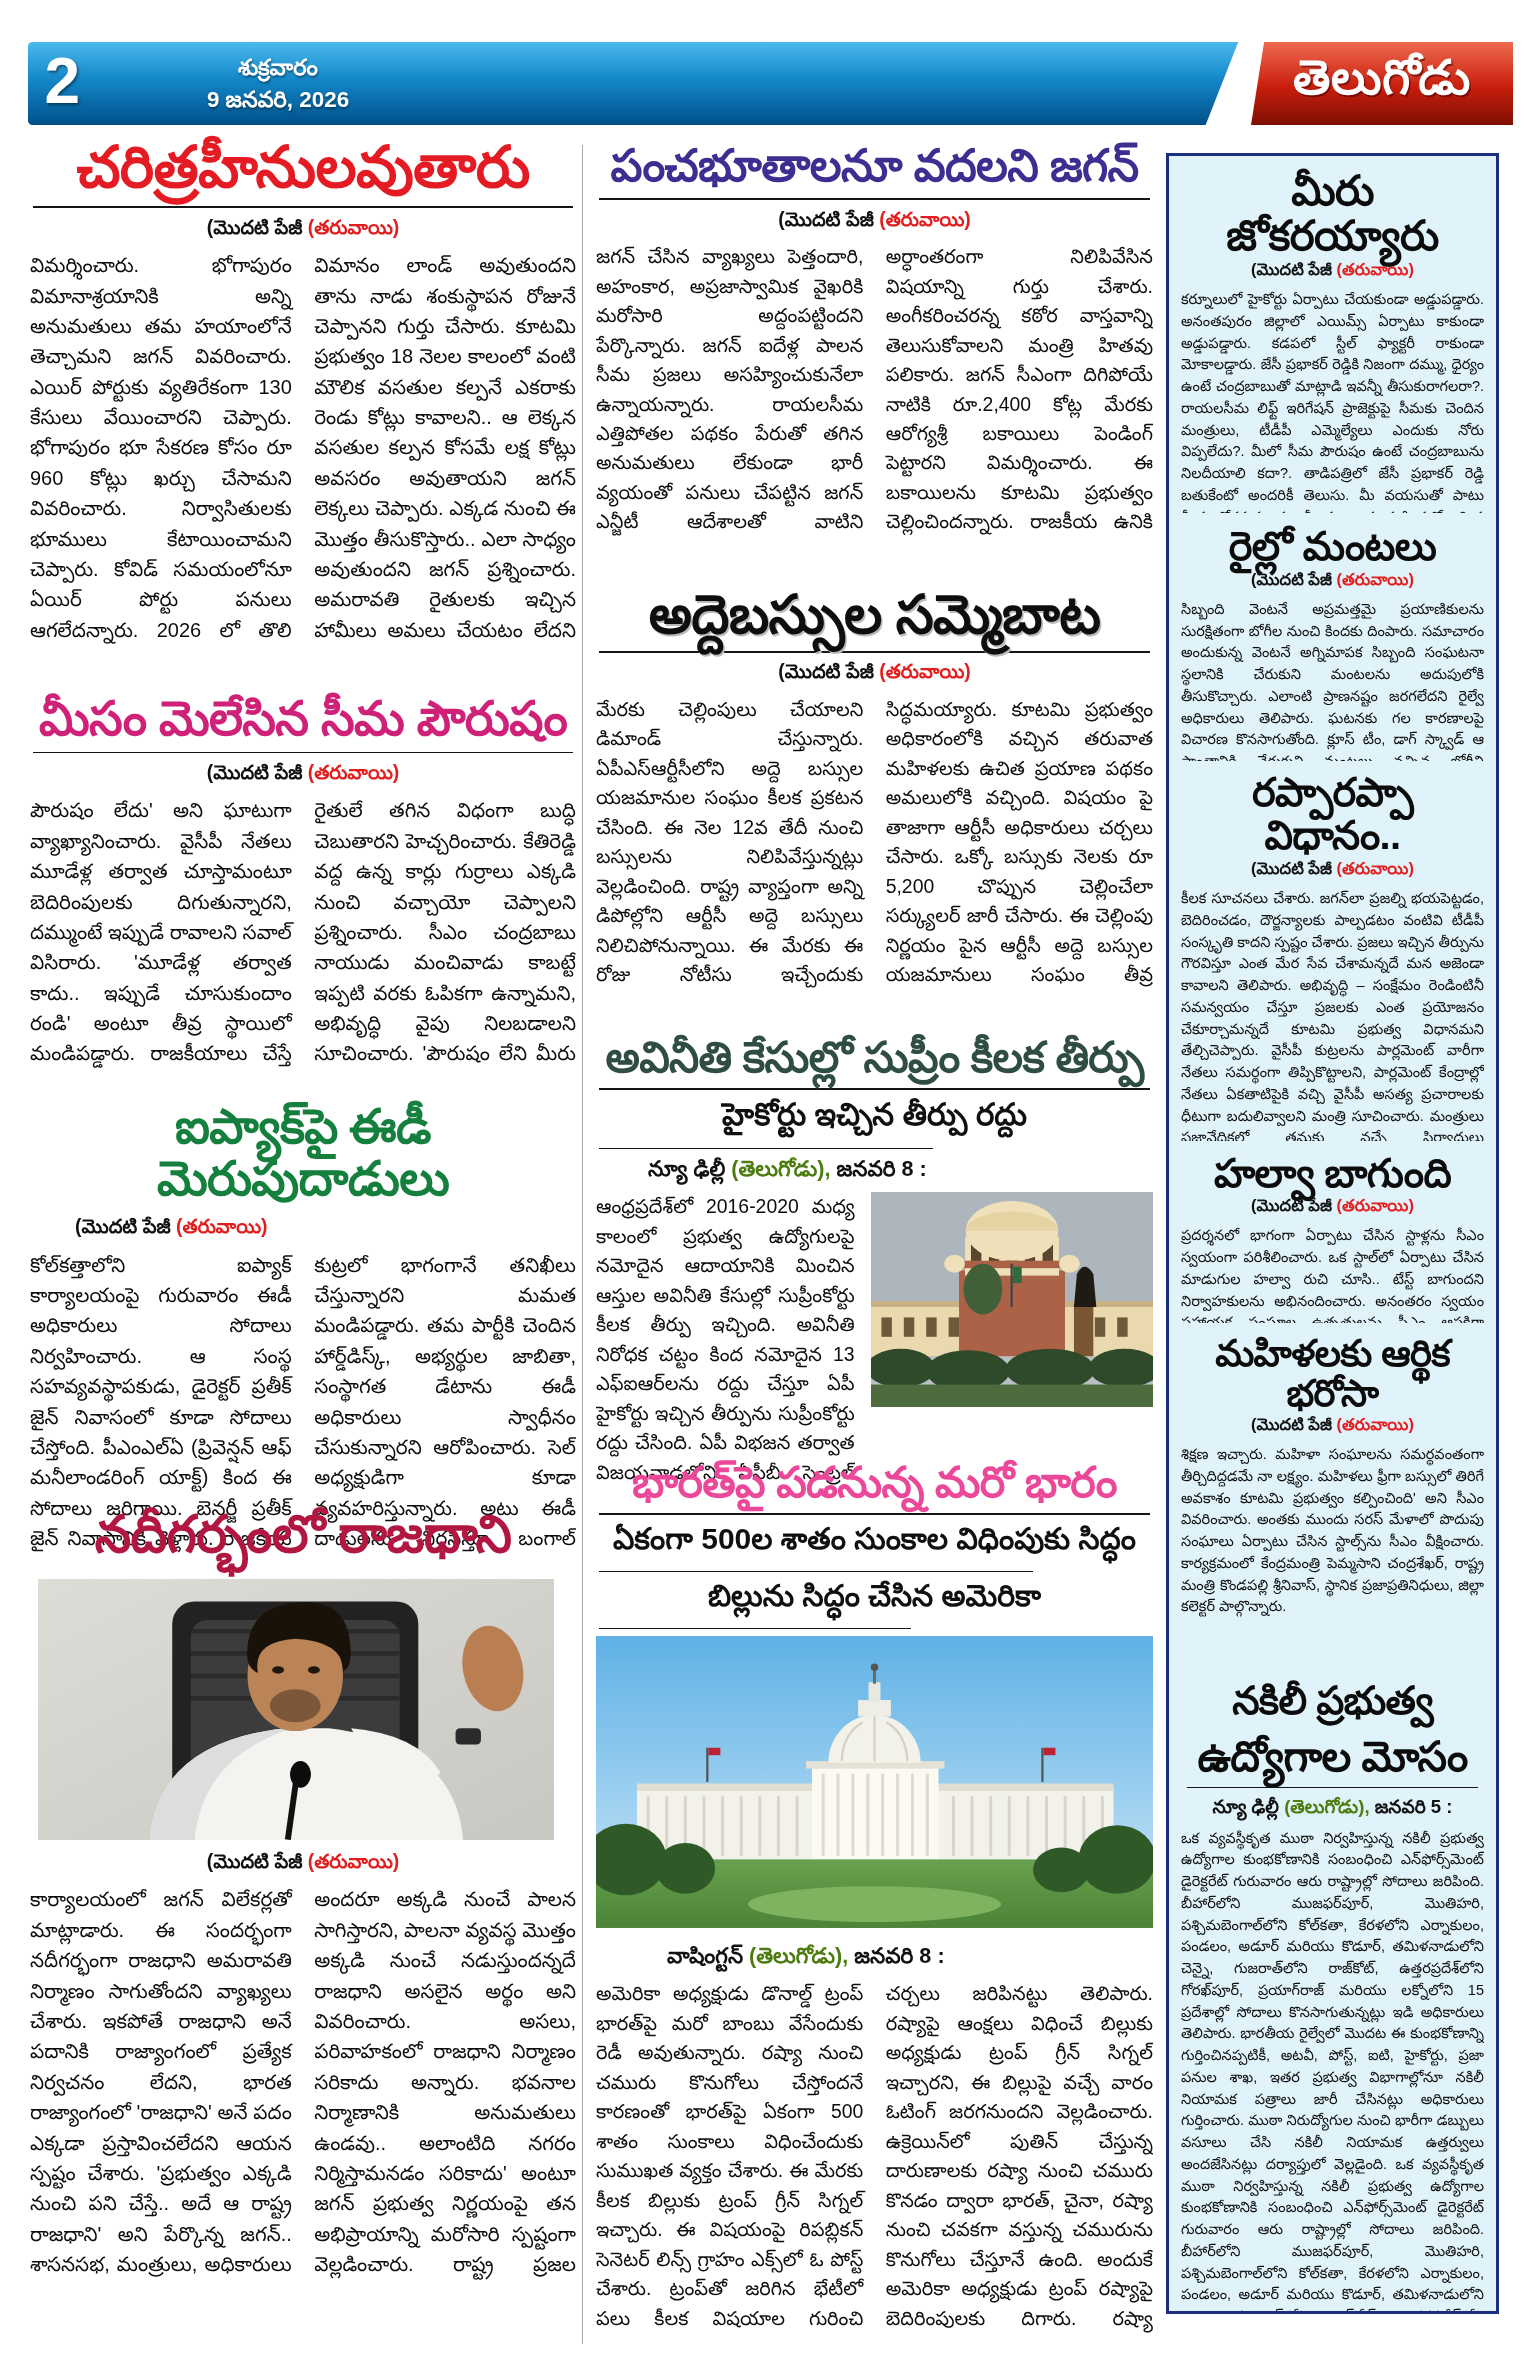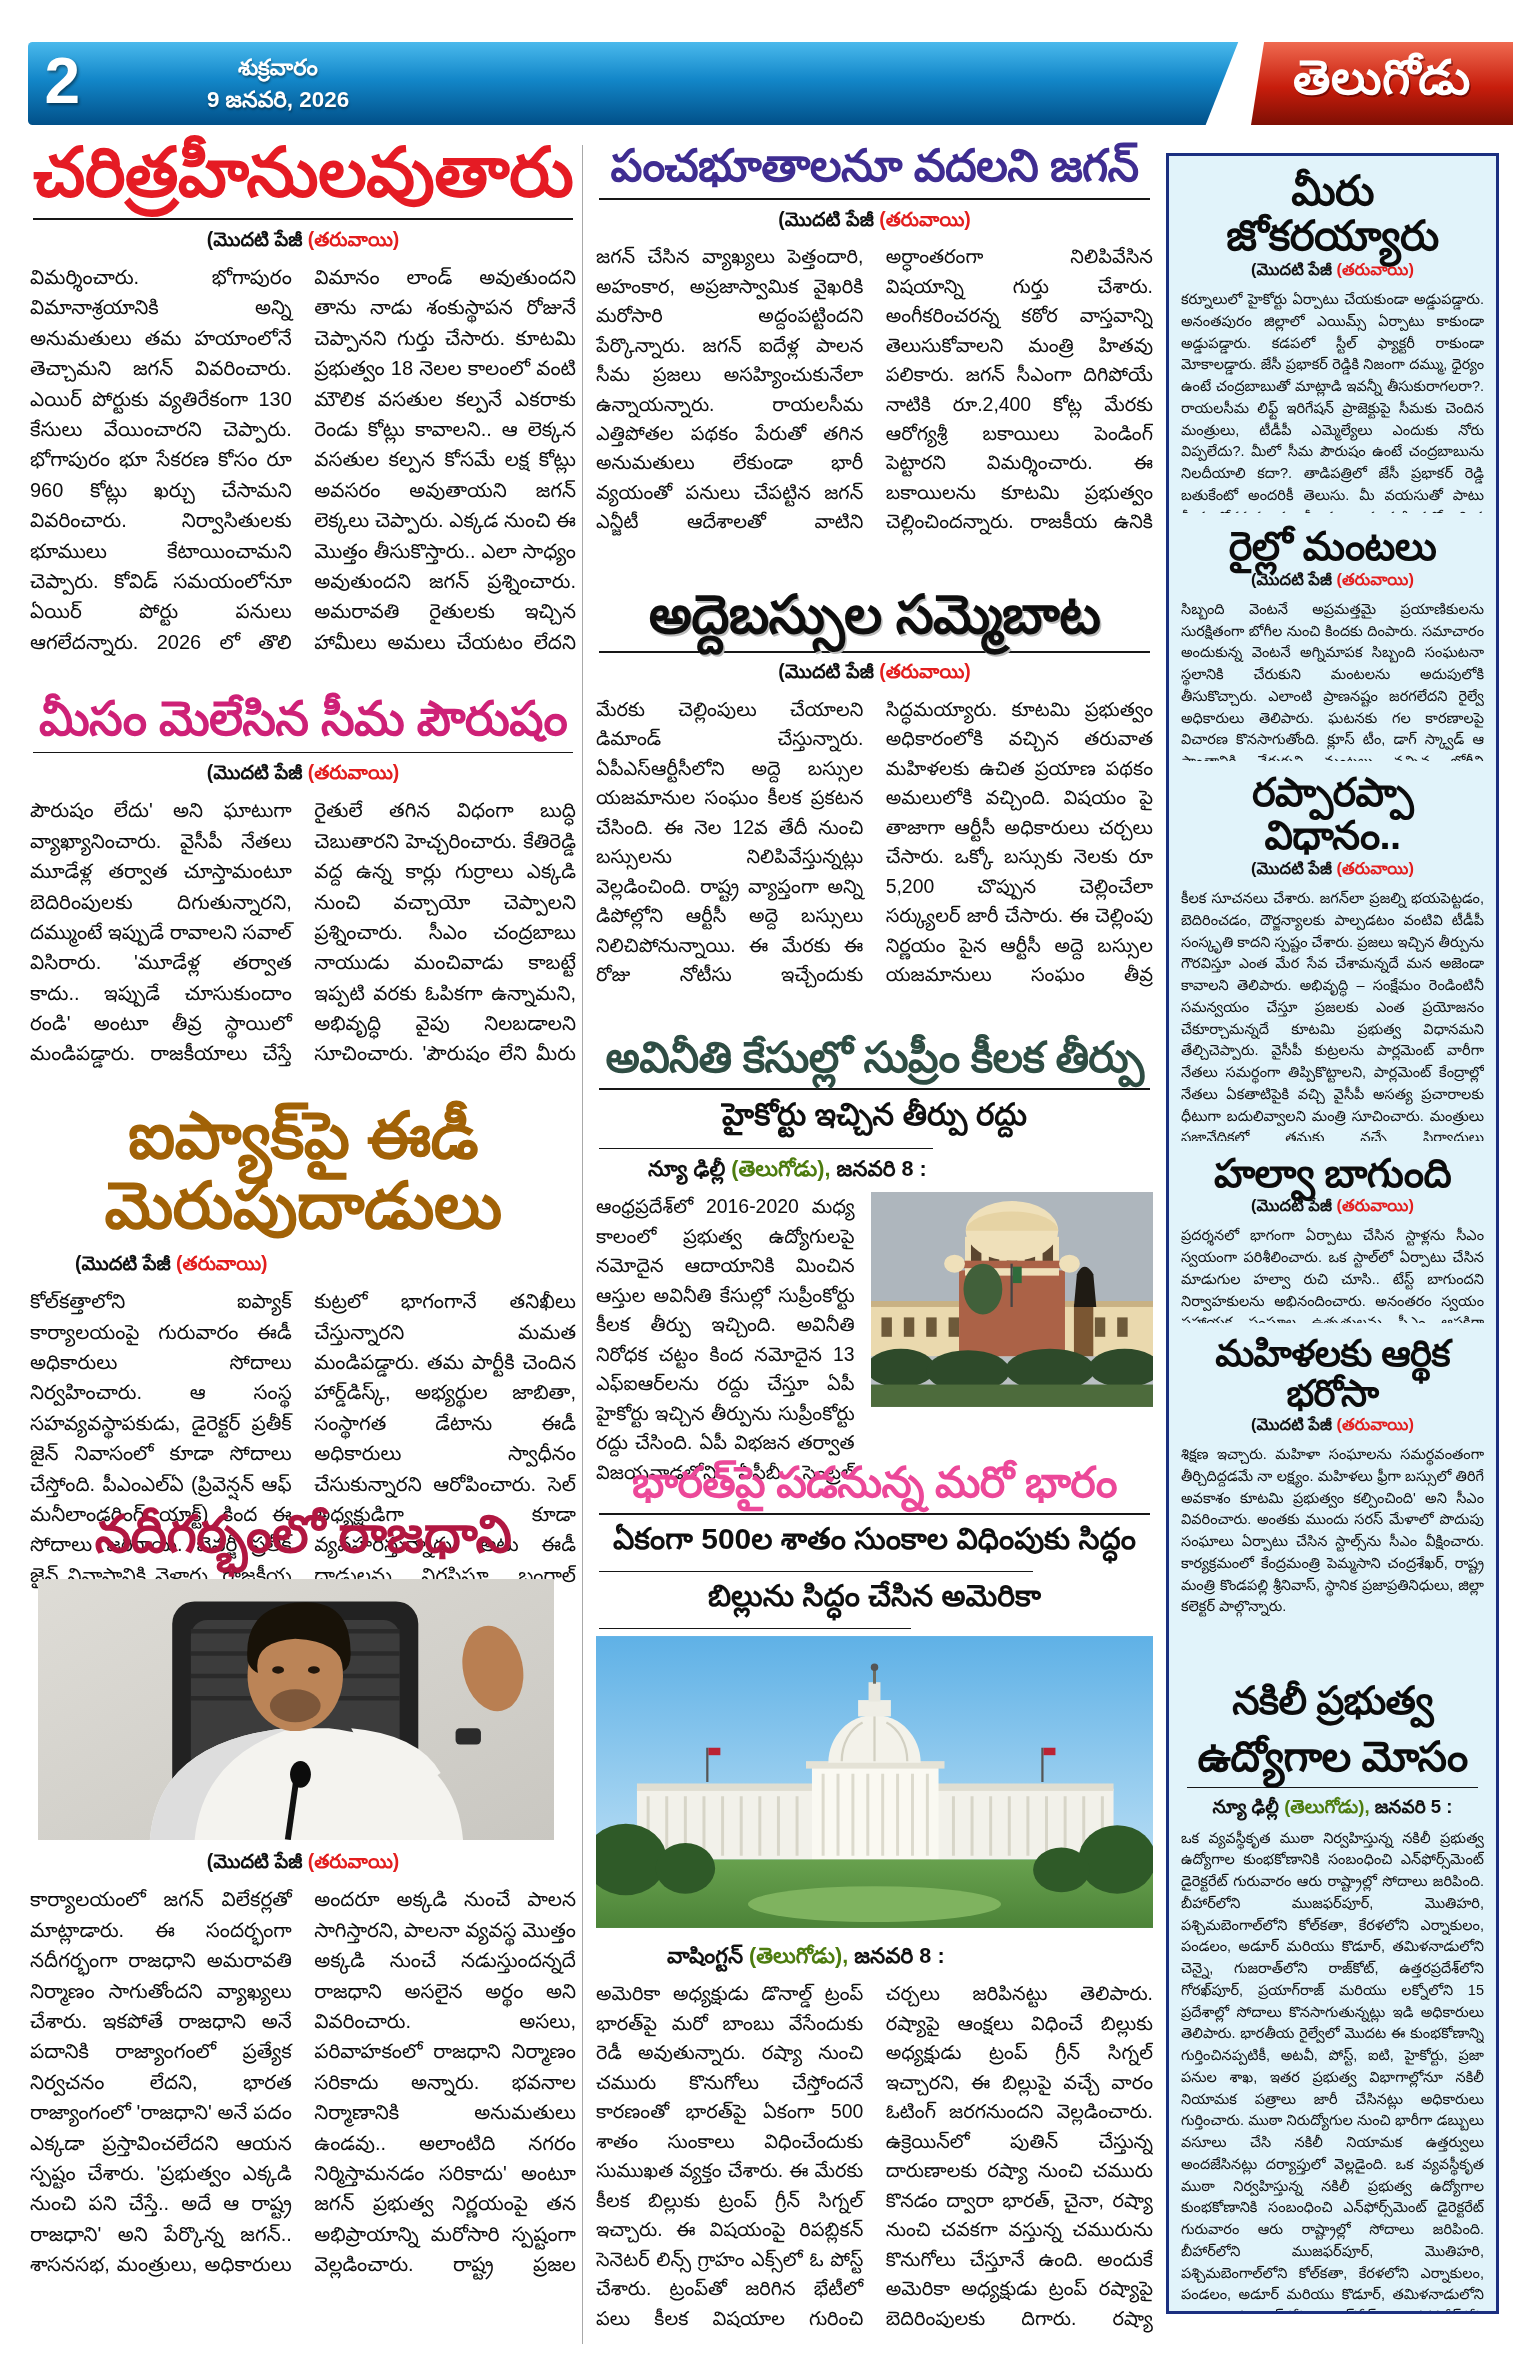--- a/index.html
+++ b/index.html
@@ -58,41 +58,41 @@
     <div class="logo">
       <span>తెలుగోడు</span>
     </div>
   </div>
 
   <div class="vdiv"></div>
 
   <div class="left-sec">
 
     <div class="abs" style="top:0;">
-      <div class="hl" style="font-size: 69px; color: rgb(229, 27, 36);">చరిత్రహీనులవుతారు</div>
+      <div class="hl" style="font-size: 58px; color: rgb(229, 27, 36);">చరిత్రహీనులవుతారు</div>
       <hr class="rule">
       <div class="cont">
         <span>(మొదటి పేజీ</span>
         <span class="red">(తరువాయి)</span>
       </div>
       <div class="body cols2" style="height:406px;">విమర్శించారు. భోగాపురం విమానాశ్రయానికి అన్ని అనుమతులు తమ హయాంలోనే తెచ్చామని జగన్ వివరించారు. ఎయిర్ పోర్టుకు వ్యతిరేకంగా 130 కేసులు వేయించారని చెప్పారు. భోగాపురం భూ సేకరణ కోసం రూ 960 కోట్లు ఖర్చు చేసామని వివరించారు. నిర్వాసితులకు భూములు కేటాయించామని చెప్పారు. కోవిడ్ సమయంలోనూ ఏయిర్ పోర్టు పనులు ఆగలేదన్నారు. 2026 లో తొలి విమానం లాండ్ అవుతుందని తాను నాడు శంకుస్థాపన రోజునే చెప్పానని గుర్తు చేసారు. కూటమి ప్రభుత్వం 18 నెలల కాలంలో వంటి మౌలిక వసతుల కల్పనే ఎకరాకు రెండు కోట్లు కావాలని.. ఆ లెక్కన వసతుల కల్పన కోసమే లక్ష కోట్లు అవసరం అవుతాయని జగన్ లెక్కలు చెప్పారు. ఎక్కడ నుంచి ఈ మొత్తం తీసుకొస్తారు.. ఎలా సాధ్యం అవుతుందని జగన్ ప్రశ్నించారు. అమరావతి రైతులకు ఇచ్చిన హామీలు అమలు చేయటం లేదని జగన్ పేర్కొన్నారు. భూములు ఇచ్చిన రైతులు ఆందోళనలో ఉన్నారని వివరించారు. జగన్ వ్యాఖ్యల పైన మంత్రి నారాయణ ఘాటుగా స్పందించారు. లీగల్ గా ఎలాంటి సమస్యలు లేకుండా జాగ్రత్తలు తీసుకుంటున్నామని చెప్పారు. రివర్ బేసిన్ లో ఎక్కడా నిర్మాణాలు లేవని స్పష్టం చేసారు. రోడ్లు, డ్రైనేజీ, కరెంట్, మంచినీరు వంటి పనులు పూర్తి చేస్తామని నారాయణ వివరించారు. విమర్శించారు. భోగాపురం విమానాశ్రయానికి అన్ని అనుమతులు తమ హయాంలోనే తెచ్చామని జగన్ వివరించారు. ఎయిర్ పోర్టుకు వ్యతిరేకంగా 130 కేసులు వేయించారని చెప్పారు. భోగాపురం భూ సేకరణ కోసం రూ 960 కోట్లు ఖర్చు చేసామని వివరించారు. నిర్వాసితులకు భూములు కేటాయించామని చెప్పారు. కోవిడ్ సమయంలోనూ ఏయిర్ పోర్టు పనులు ఆగలేదన్నారు. 2026 లో తొలి విమానం లాండ్ అవుతుందని తాను నాడు శంకుస్థాపన రోజునే చెప్పానని గుర్తు చేసారు. కూటమి ప్రభుత్వం 18 నెలల కాలంలో వంటి మౌలిక వసతుల కల్పనే ఎకరాకు రెండు కోట్లు కావాలని.. ఆ లెక్కన వసతుల కల్పన కోసమే లక్ష కోట్లు అవసరం అవుతాయని జగన్ లెక్కలు చెప్పారు. ఎక్కడ నుంచి ఈ మొత్తం తీసుకొస్తారు.. ఎలా సాధ్యం అవుతుందని జగన్ ప్రశ్నించారు. అమరావతి రైతులకు ఇచ్చిన హామీలు అమలు చేయటం లేదని జగన్ పేర్కొన్నారు. భూములు ఇచ్చిన రైతులు ఆందోళనలో ఉన్నారని వివరించారు. జగన్ వ్యాఖ్యల పైన మంత్రి నారాయణ ఘాటుగా స్పందించారు. లీగల్ గా ఎలాంటి సమస్యలు లేకుండా జాగ్రత్తలు తీసుకుంటున్నామని చెప్పారు. రివర్ బేసిన్ లో ఎక్కడా నిర్మాణాలు లేవని స్పష్టం చేసారు. రోడ్లు, డ్రైనేజీ, కరెంట్, మంచినీరు వంటి పనులు పూర్తి చేస్తామని నారాయణ వివరించారు.</div>
     </div>
 
     <div class="abs" style="top:557px;">
       <div class="hl" style="font-size: 48px; color: rgb(206, 33, 119);">మీసం మెలేసిన సీమ పౌరుషం</div>
       <hr class="rule thin">
       <div class="cont">
         <span>(మొదటి పేజీ</span>
         <span class="red">(తరువాయి)</span>
       </div>
       <div class="body cols2" style="height:282px;">పౌరుషం లేదు' అని ఘాటుగా వ్యాఖ్యానించారు. వైసీపీ నేతలు మూడేళ్ల తర్వాత చూస్తామంటూ బెదిరింపులకు దిగుతున్నారని, దమ్ముంటే ఇప్పుడే రావాలని సవాల్ విసిరారు. 'మూడేళ్ల తర్వాత కాదు.. ఇప్పుడే చూసుకుందాం రండి' అంటూ తీవ్ర స్థాయిలో మండిపడ్డారు. రాజకీయాలు చేస్తే రైతులే తగిన విధంగా బుద్ధి చెబుతారని హెచ్చరించారు. కేతిరెడ్డి వద్ద ఉన్న కార్లు గుర్రాలు ఎక్కడి నుంచి వచ్చాయో చెప్పాలని ప్రశ్నించారు. సీఎం చంద్రబాబు నాయుడు మంచివాడు కాబట్టే ఇప్పటి వరకు ఓపికగా ఉన్నామని, అభివృద్ధి వైపు నిలబడాలని సూచించారు. 'పౌరుషం లేని మీరు రాయలసీమ పౌరుషం గురించి మాట్లాడతారా?' అంటూ మండిపడ్డారు. నీటి ప్రాజెక్టుల విషయంలో వైసీపీ కేతిరెడ్డి కుటుంబం రాయలసీమ ప్రజలను తక్కువ అంచనా వేస్తే తగిన ఫలితం తప్పదని జేసీ ప్రభాకర్ రెడ్డి హెచ్చరించారు.. పౌరుషం లేదు' అని ఘాటుగా వ్యాఖ్యానించారు. వైసీపీ నేతలు మూడేళ్ల తర్వాత చూస్తామంటూ బెదిరింపులకు దిగుతున్నారని, దమ్ముంటే ఇప్పుడే రావాలని సవాల్ విసిరారు. 'మూడేళ్ల తర్వాత కాదు.. ఇప్పుడే చూసుకుందాం రండి' అంటూ తీవ్ర స్థాయిలో మండిపడ్డారు. రాజకీయాలు చేస్తే రైతులే తగిన విధంగా బుద్ధి చెబుతారని హెచ్చరించారు. కేతిరెడ్డి వద్ద ఉన్న కార్లు గుర్రాలు ఎక్కడి నుంచి వచ్చాయో చెప్పాలని ప్రశ్నించారు. సీఎం చంద్రబాబు నాయుడు మంచివాడు కాబట్టే ఇప్పటి వరకు ఓపికగా ఉన్నామని, అభివృద్ధి వైపు నిలబడాలని సూచించారు. 'పౌరుషం లేని మీరు రాయలసీమ పౌరుషం గురించి మాట్లాడతారా?' అంటూ మండిపడ్డారు. నీటి ప్రాజెక్టుల విషయంలో వైసీపీ కేతిరెడ్డి కుటుంబం రాయలసీమ ప్రజలను తక్కువ అంచనా వేస్తే తగిన ఫలితం తప్పదని జేసీ ప్రభాకర్ రెడ్డి హెచ్చరించారు..</div>
     </div>
 
     <div class="abs" style="top:965px;">
-      <div class="hl" style="font-size: 65px; color: #a16207;">ఐప్యాక్‌పై ఈడీ మెరుపుదాడులు</div>
+      <div class="hl" style="font-size: 48px; color: #15803d; font-family: Liberation Serif, serif;">ఐప్యాక్‌పై ఈడీ మెరుపుదాడులు</div>
       <div class="cont" style="text-align:left;padding-left:45px;margin-top:10.4px;">
         <span>(మొదటి పేజీ</span>
         <span class="red">(తరువాయి)</span>
       </div>
       <div class="body cols2" style="height:320px;">కోల్‌కత్తాలోని ఐప్యాక్ కార్యాలయంపై గురువారం ఈడీ అధికారులు సోదాలు నిర్వహించారు. ఆ సంస్థ సహవ్యవస్థాపకుడు, డైరెక్టర్ ప్రతీక్ జైన్ నివాసంలో కూడా సోదాలు చేస్తోంది. పీఎంఎల్ఏ (ప్రివెన్షన్ ఆఫ్ మనీలాండరింగ్ యాక్ట్) కింద ఈ సోదాలు జరిగాయి. బెనర్జీ ప్రతీక్ జైన్ నివాసానికి వెళ్లారు. రాజకీయ కుట్రలో భాగంగానే తనిఖీలు చేస్తున్నారని మమత మండిపడ్డారు. తమ పార్టీకి చెందిన హార్డ్‌డిస్క్, అభ్యర్థుల జాబితా, సంస్థాగత డేటాను ఈడీ అధికారులు స్వాధీనం చేసుకున్నారని ఆరోపించారు. సెల్ అధ్యక్షుడిగా కూడా వ్యవహరిస్తున్నారు. అటు ఈడీ దాడులను నిరసిస్తూ బంగాల్ ముఖ్యమంత్రి మమత తీవ్రంగా స్పందించారు. ఎన్నికలకు సిద్ధం అవుతున్న వేళ సంచలనంగా మారుతోంది. కోల్‌కత్తాలోని ఐప్యాక్ కార్యాలయంపై గురువారం ఈడీ అధికారులు సోదాలు నిర్వహించారు. ఆ సంస్థ సహవ్యవస్థాపకుడు, డైరెక్టర్ ప్రతీక్ జైన్ నివాసంలో కూడా సోదాలు చేస్తోంది. పీఎంఎల్ఏ (ప్రివెన్షన్ ఆఫ్ మనీలాండరింగ్ యాక్ట్) కింద ఈ సోదాలు జరిగాయి. బెనర్జీ ప్రతీక్ జైన్ నివాసానికి వెళ్లారు. రాజకీయ కుట్రలో భాగంగానే తనిఖీలు చేస్తున్నారని మమత మండిపడ్డారు. తమ పార్టీకి చెందిన హార్డ్‌డిస్క్, అభ్యర్థుల జాబితా, సంస్థాగత డేటాను ఈడీ అధికారులు స్వాధీనం చేసుకున్నారని ఆరోపించారు. సెల్ అధ్యక్షుడిగా కూడా వ్యవహరిస్తున్నారు. అటు ఈడీ దాడులను నిరసిస్తూ బంగాల్ ముఖ్యమంత్రి మమత తీవ్రంగా స్పందించారు. ఎన్నికలకు సిద్ధం అవుతున్న వేళ సంచలనంగా మారుతోంది.</div>
     </div>
 
     <div class="abs" style="top:1370px;">
       <div class="hl" style="font-size: 52px; color: rgb(177, 23, 65);">నదీగర్భంలో రాజధాని</div>
 

